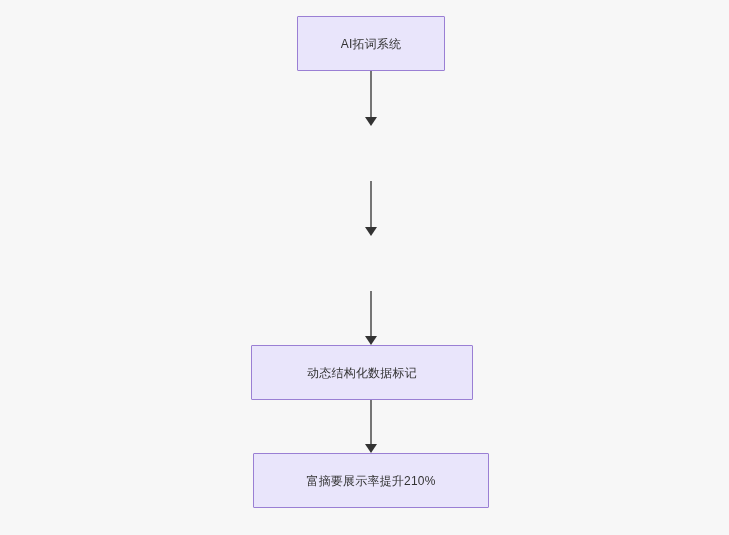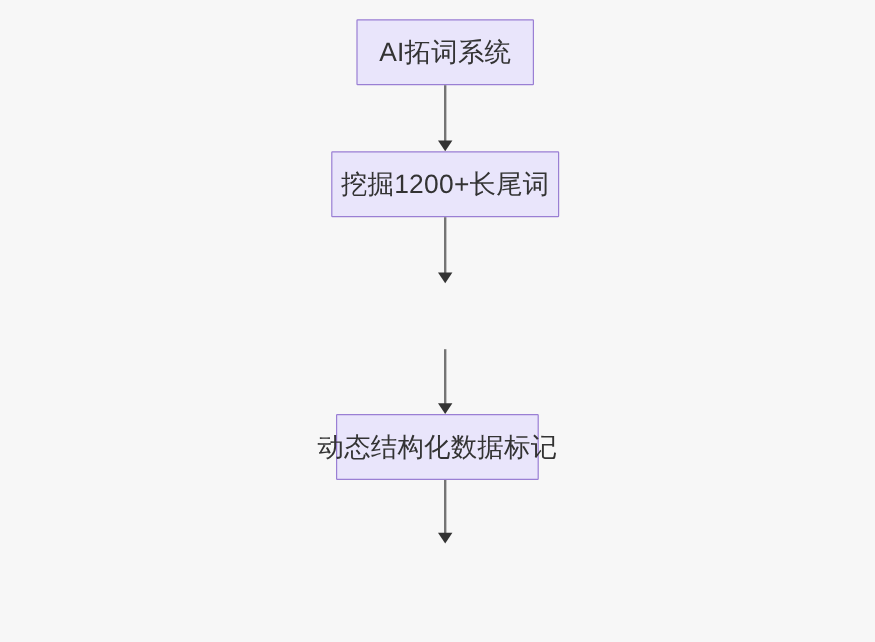--- a/index.html
+++ b/index.html
@@ -24,21 +24,21 @@
     box-sizing: border-box;
     background: #e9e5fb;
     border: 1.6px solid #9a7fd4;
     border-radius: 1px;
     display: flex;
     align-items: center;
     justify-content: center;
     height: 55px;
   }
   .node-label {
-    font-size: 22px;
+    font-size: 12px;
     line-height: 1;
     color: #333333;
     letter-spacing: 0.2px;
     white-space: nowrap;
     text-align: center;
   }
   .edge {
     position: absolute;
     width: 2px;
     background: #757575;
@@ -51,21 +51,21 @@
     height: 0;
     border-left: 6px solid transparent;
     border-right: 6px solid transparent;
     border-top: 9px solid #333333;
   }
 
   
   #node-0 { left: 297px; top: 16px;  width: 148px; }
   #node-1 { left: 276px; top: 126px; width: 190px; }
   #node-2 { left: 261px; top: 236px; width: 220px; }
-  #node-3 { left: 280px; top: 345px; width: 169px; }
+  #node-3 { left: 251px; top: 345px; width: 222px; }
   #node-4 { left: 253px; top: 453px; width: 236px; }
 
   
   #edge-0 { top: 71px;  height: 47px; }
   #edge-0-head { top: 117px; }
   #edge-1 { top: 181px; height: 47px; }
   #edge-1-head { top: 227px; }
   #edge-2 { top: 291px; height: 46px; }
   #edge-2-head { top: 336px; }
   #edge-3 { top: 400px; height: 45px; }
@@ -76,32 +76,32 @@
 
 <div id="flowchart-canvas">
 
   <div class="node" id="node-0">
     <span class="node-label">AI拓词系统</span>
   </div>
 
   <div class="edge" id="edge-0"></div>
   <div class="edge-head" id="edge-0-head"></div>
 
-  <div class="node" id="node-1">
-    <span class="node-label">挖掘1200+长尾词</span>
-  </div>
 
   <div class="edge" id="edge-1"></div>
   <div class="edge-head" id="edge-1-head"></div>
 
 
   <div class="edge" id="edge-2"></div>
   <div class="edge-head" id="edge-2-head"></div>
 
   <div class="node" id="node-3">
     <span class="node-label">动态结构化数据标记</span>
   </div>
 
   <div class="edge" id="edge-3"></div>
   <div class="edge-head" id="edge-3-head"></div>
 
+  <div class="node" id="node-4">
+    <span class="node-label">富摘要展示率提升210%</span>
+  </div>
 
 </div>
 
 </body></html>

